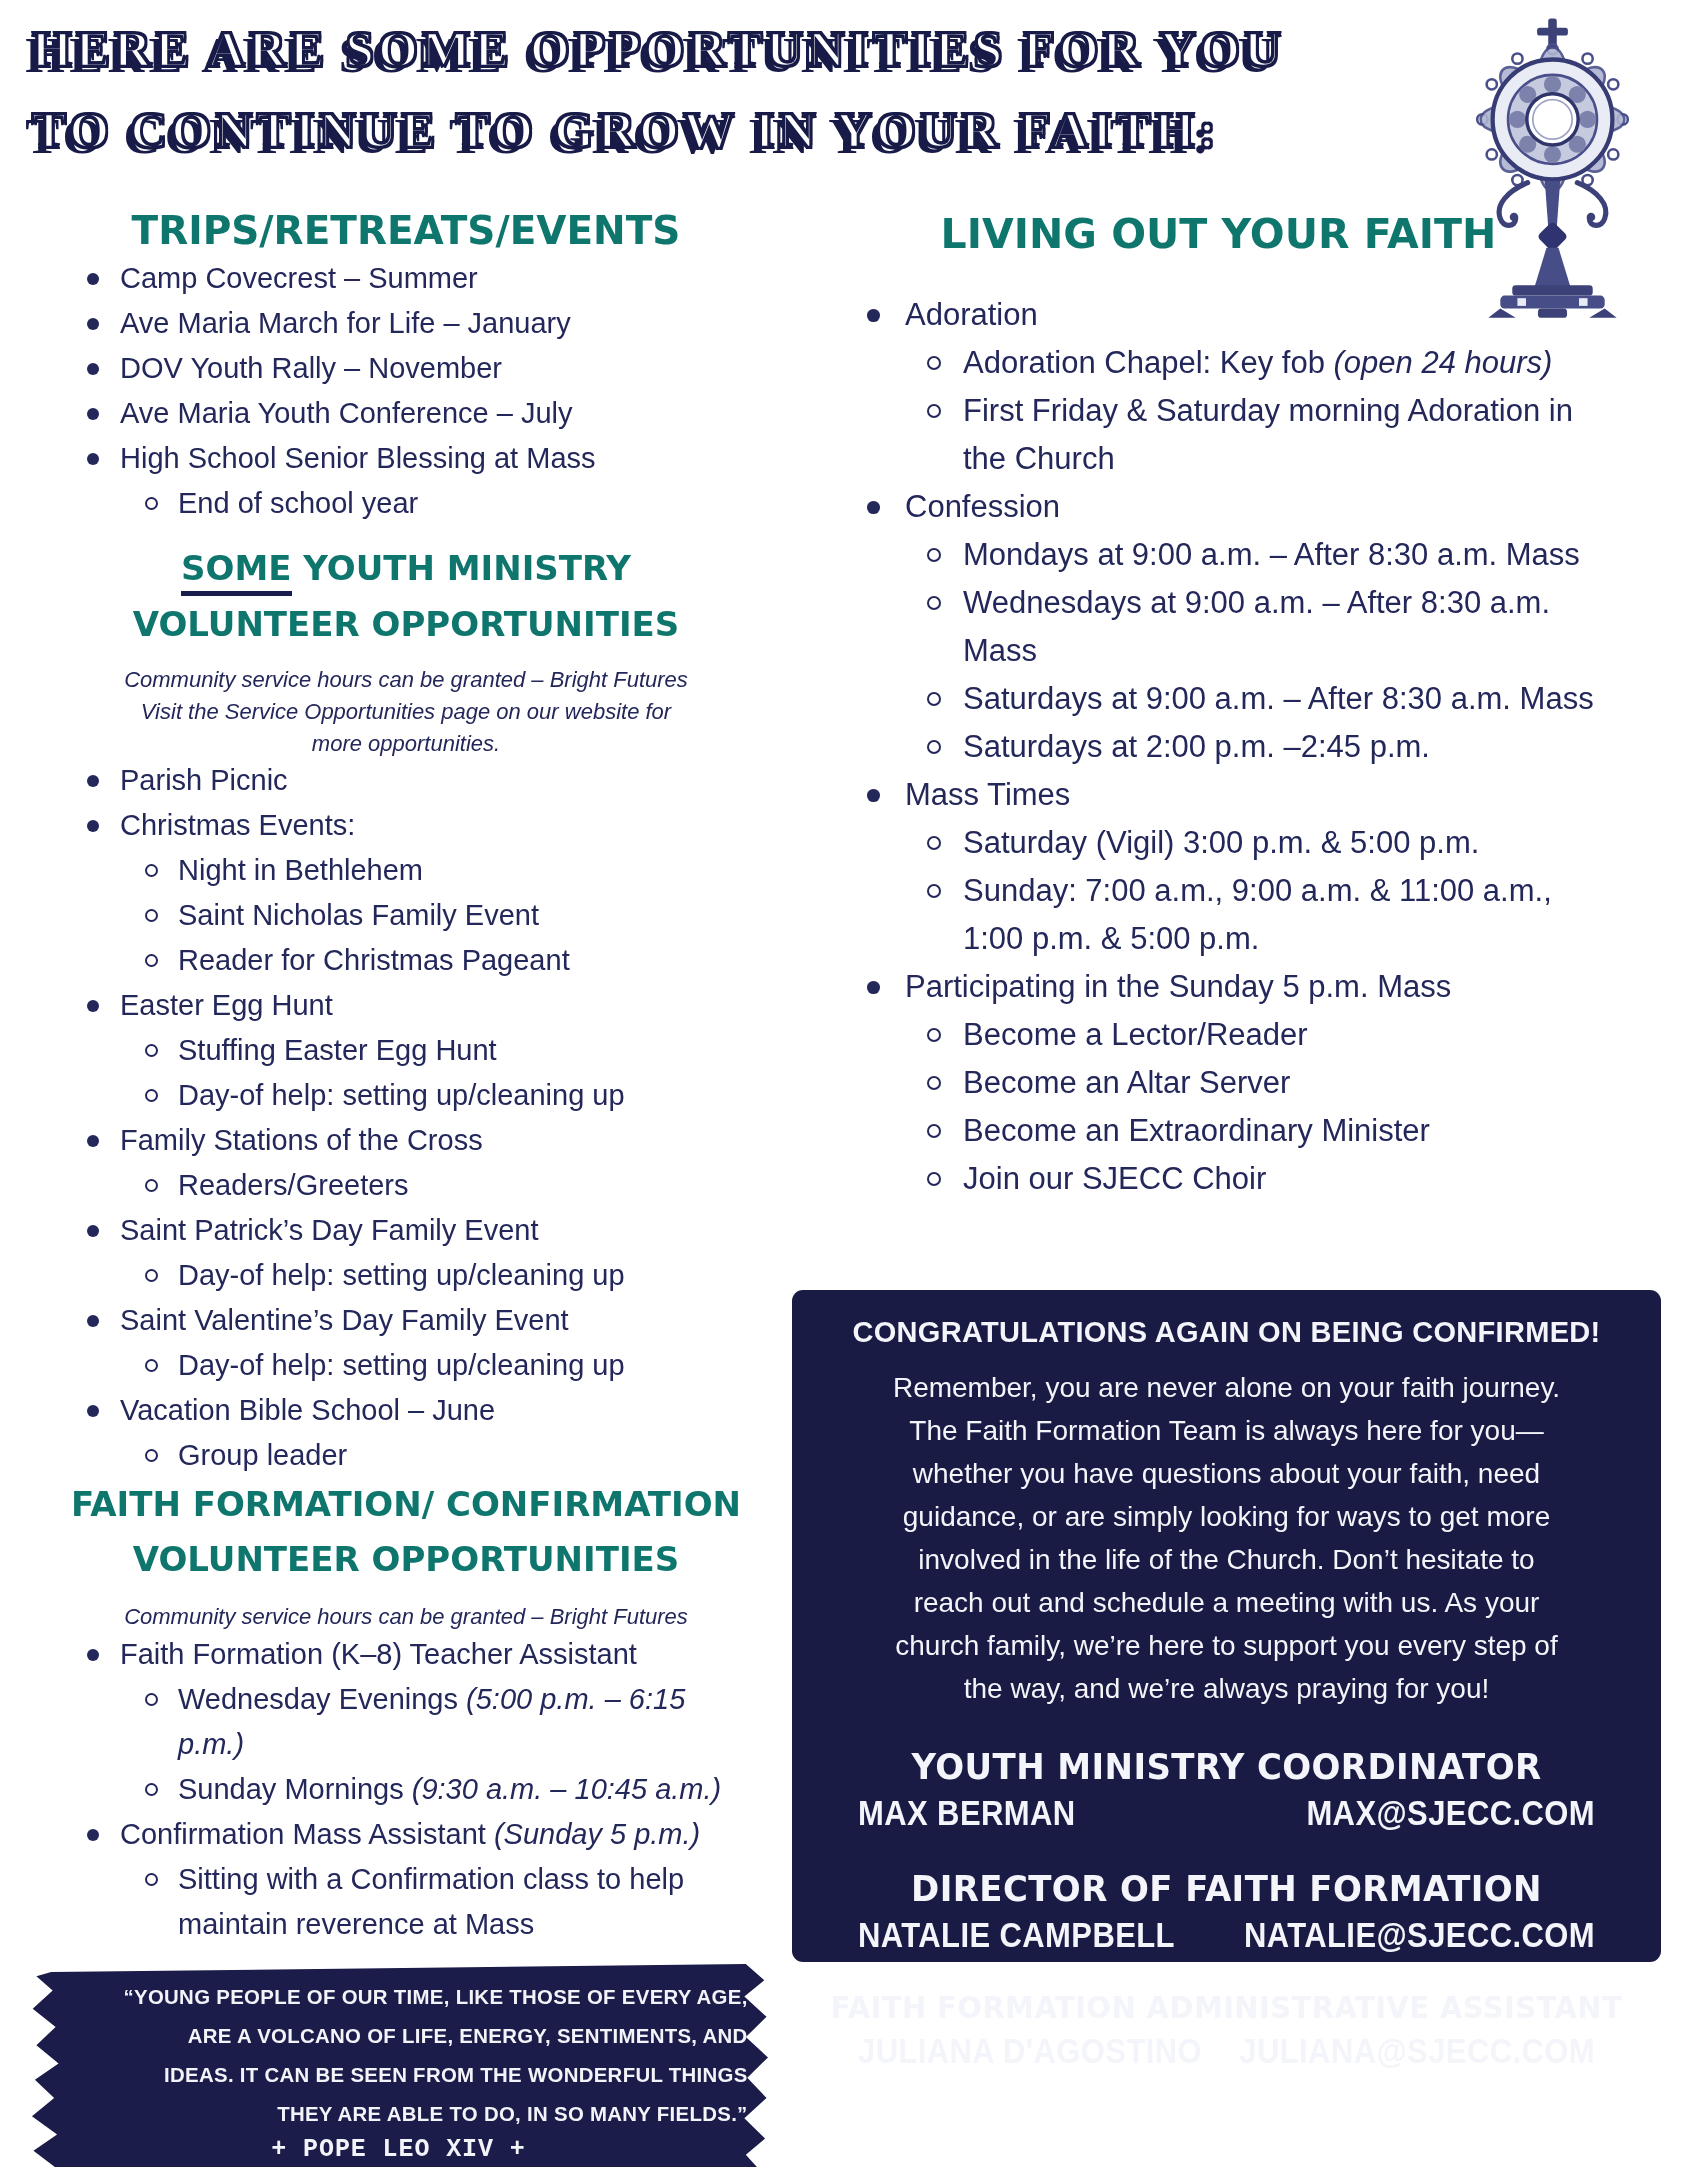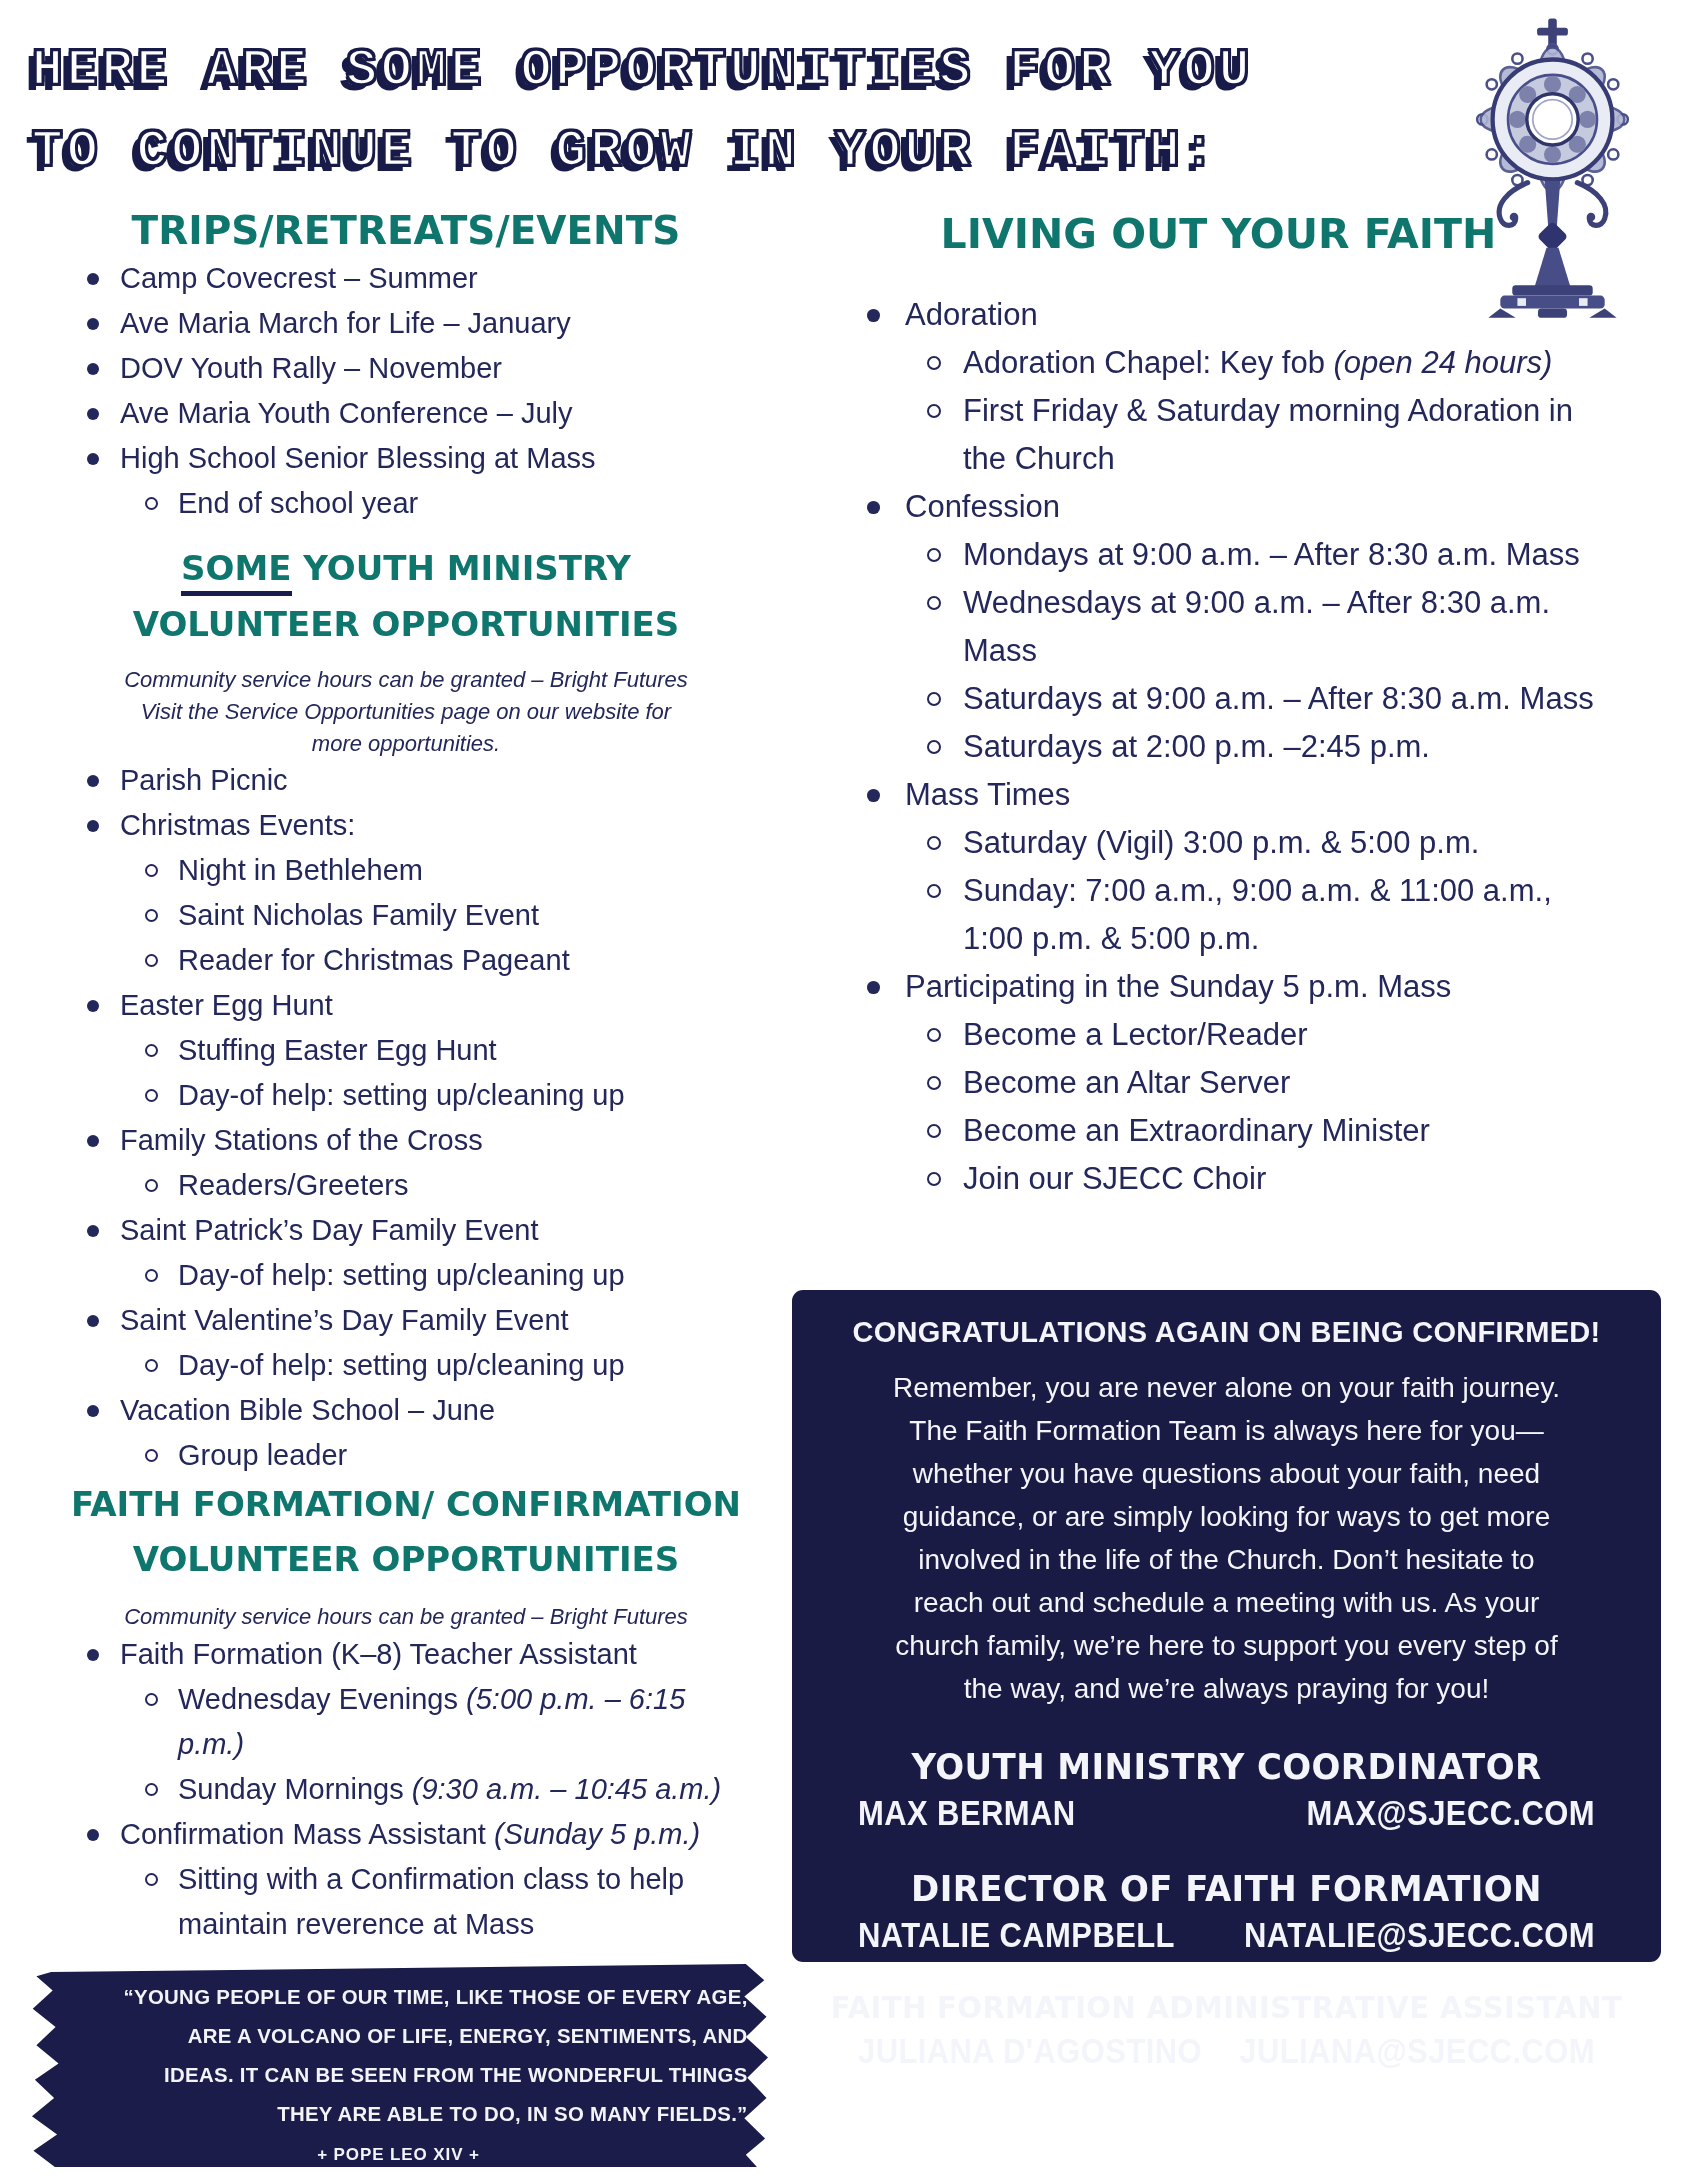--- a/index.html
+++ b/index.html
@@ -5,22 +5,22 @@
   html,body { margin:0; padding:0; }
   body {
     width:1685px; height:2181px; position:relative; overflow:hidden;
     background:#ffffff; color:#23275a;
     font-family:"Liberation Sans", sans-serif;
   }
   .page { position:absolute; inset:0; }
 
   
   .bubble-header {
-    position:absolute; left:32px; top:30px;
-    font-family:Liberation Mono, monospace; font-weight:bold;
+    position:absolute; left:32px; top:9px;
+    font-family:Liberation Serif, serif; font-weight:bold;
     font-size:51px; line-height:81px; letter-spacing:4.3px;
     color:#ffffff;
     -webkit-text-stroke:2.6px #181b47;
     text-shadow:
       -6.8px 6px 0 #181b47,
       1.7px 1.7px 0 #181b47, -1.7px -1.7px 0 #181b47,
       1.7px -1.7px 0 #181b47, -1.7px 1.7px 0 #181b47;
     white-space:nowrap;
   }
 
@@ -77,21 +77,21 @@
     background:#1b1c49; color:#f3f4f9; text-align:center;
     clip-path:polygon(3% 4%, 97% 0%, 99.5% 8%, 96.8% 16%, 99.8% 26%, 97% 36%,
       100% 46%, 97.2% 56%, 99.8% 66%, 96.8% 76%, 99.6% 86%, 97% 94%, 98.5% 100%,
       3.5% 100%, 0.6% 92%, 3.8% 84%, 0.4% 75%, 3.4% 66%, 0.8% 57%, 4% 49%,
       1% 40%, 3.6% 31%, 0.5% 22%, 3.2% 13%, 1% 6%);
   }
   .quote-text {
     margin:13.6px 20.4px 0; font-weight:bold; font-size:20.4px; line-height:39px;
     letter-spacing:0.3px; white-space:pre-line;text-align:right;
   }
-  .quote-attr { margin-top:11px; font-weight:bold; font-size:17px; letter-spacing:0.9px; }
+  .quote-attr { margin-top:1px; font-weight:bold; font-size:25px; letter-spacing:0.9px;font-family:Liberation Mono, monospace; }
 
   
   .congrats {
     position:absolute; left:792px; top:1290px; width:869px; height:672px;
     background:#1a1b45; border-radius:11px; color:#f4f5fa; text-align:center;
   }
   .congrats-heading {
     margin-top:25.6px; font-weight:bold; font-size:29px; letter-spacing:0.3px;
   }
   .congrats-body {

